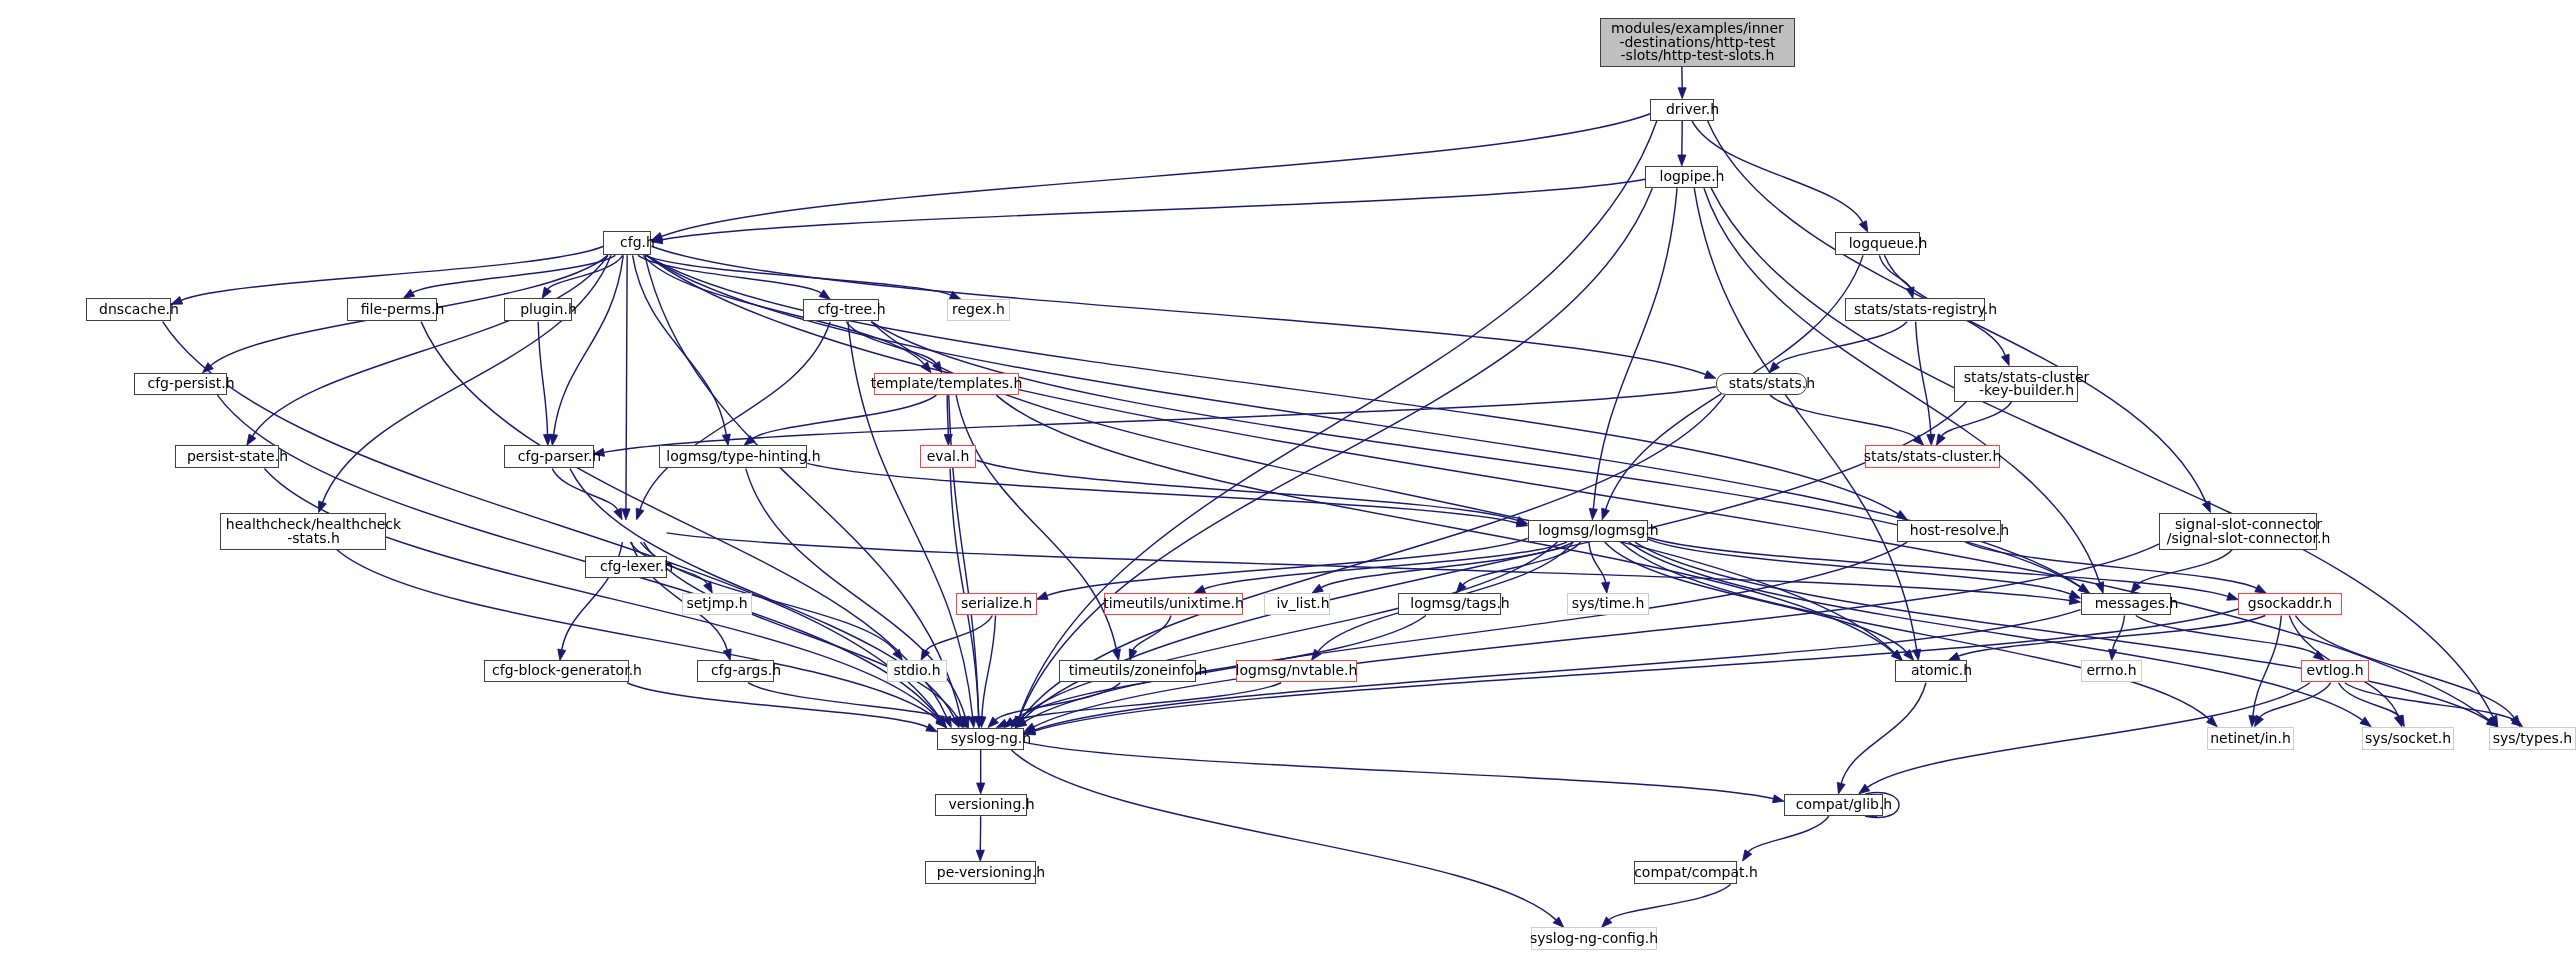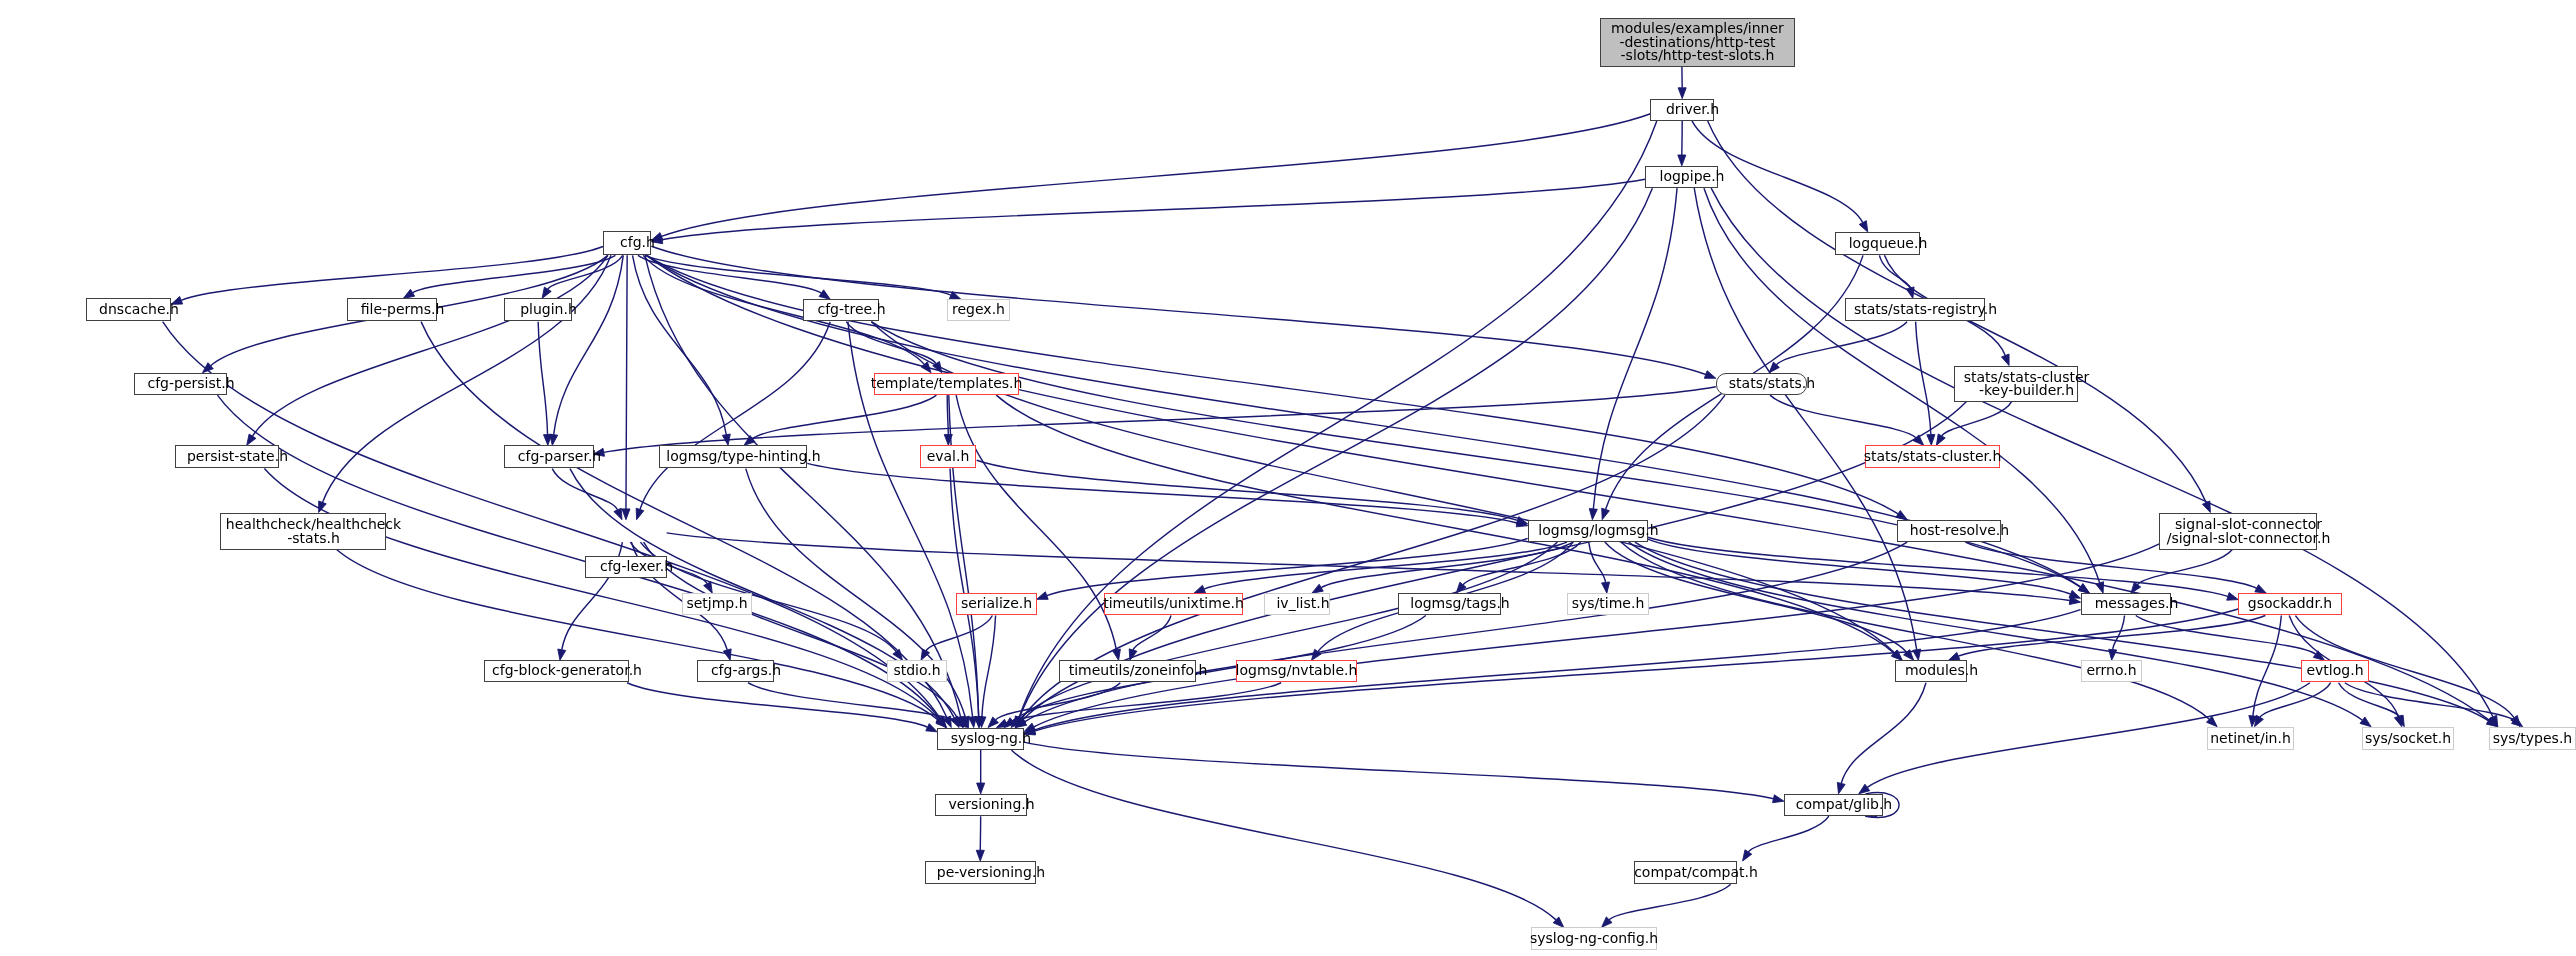--- a/index.html
+++ b/index.html
@@ -509,21 +509,21 @@
     <div class="node grey" style="left: 1264px; top: 593px; width: 66px; height: 22.4px; padding-left: 12px;">iv_list.h</div>
     <div class="node black" style="left: 1398px; top: 593px; width: 103px; height: 22.4px;">logmsg/tags.h</div>
     <div class="node grey" style="left: 1567px; top: 593px; width: 82px; height: 22.4px;">sys/time.h</div>
     <div class="node black" style="left: 2081px; top: 593px; width: 90px; height: 22.4px;">messages.h</div>
     <div class="node red" style="left: 2238px; top: 593px; width: 104px; height: 22.4px;">gsockaddr.h</div>
     <div class="node black" style="left: 484px; top: 660px; width: 145px; height: 22.4px;">cfg-block-generator.h</div>
     <div class="node black" style="left: 697px; top: 660px; width: 77px; height: 22.4px;">cfg-args.h</div>
     <div class="node grey" style="left: 887px; top: 660px; width: 60px; height: 22.4px;">stdio.h</div>
     <div class="node black" style="left: 1059px; top: 660px; width: 137px; height: 22.4px;">timeutils/zoneinfo.h</div>
     <div class="node red" style="left: 1236px; top: 660px; width: 121px; height: 22.4px;">logmsg/nvtable.h</div>
-    <div class="node black" style="left: 1895px; top: 660px; width: 72px; height: 22.4px;">modules.h</div>
+    <div class="node black" style="left: 1895px; top: 660px; width: 72px; height: 22.4px;">atomic.h</div>
     <div class="node grey" style="left: 2081px; top: 660px; width: 61px; height: 22.4px;">errno.h</div>
     <div class="node red" style="left: 2301px; top: 660px; width: 68px; height: 22.4px;">evtlog.h</div>
     <div class="node black" style="left: 937px; top: 728px; width: 87px; height: 22.4px; text-align: center;">syslog-ng.h</div>
     <div class="node grey" style="left: 2207px; top: 727px; width: 87px; height: 23px;">netinet/in.h</div>
     <div class="node grey" style="left: 2362px; top: 727px; width: 92px; height: 23px;">sys/socket.h</div>
     <div class="node grey" style="left: 2489px; top: 727px; width: 87px; height: 23px;">sys/types.h</div>
     <div class="node black" style="left: 935px; top: 794px; width: 92px; height: 22.4px;">versioning.h</div>
     <div class="node black" style="left: 1784px; top: 794px; width: 99px; height: 22.4px;">compat/glib.h</div>
     <div class="node black" style="left: 925px; top: 861px; width: 111px; height: 23px;">pe-versioning.h</div>
     <div class="node black" style="left: 1634px; top: 861px; width: 103px; height: 23px;">compat/compat.h</div>

